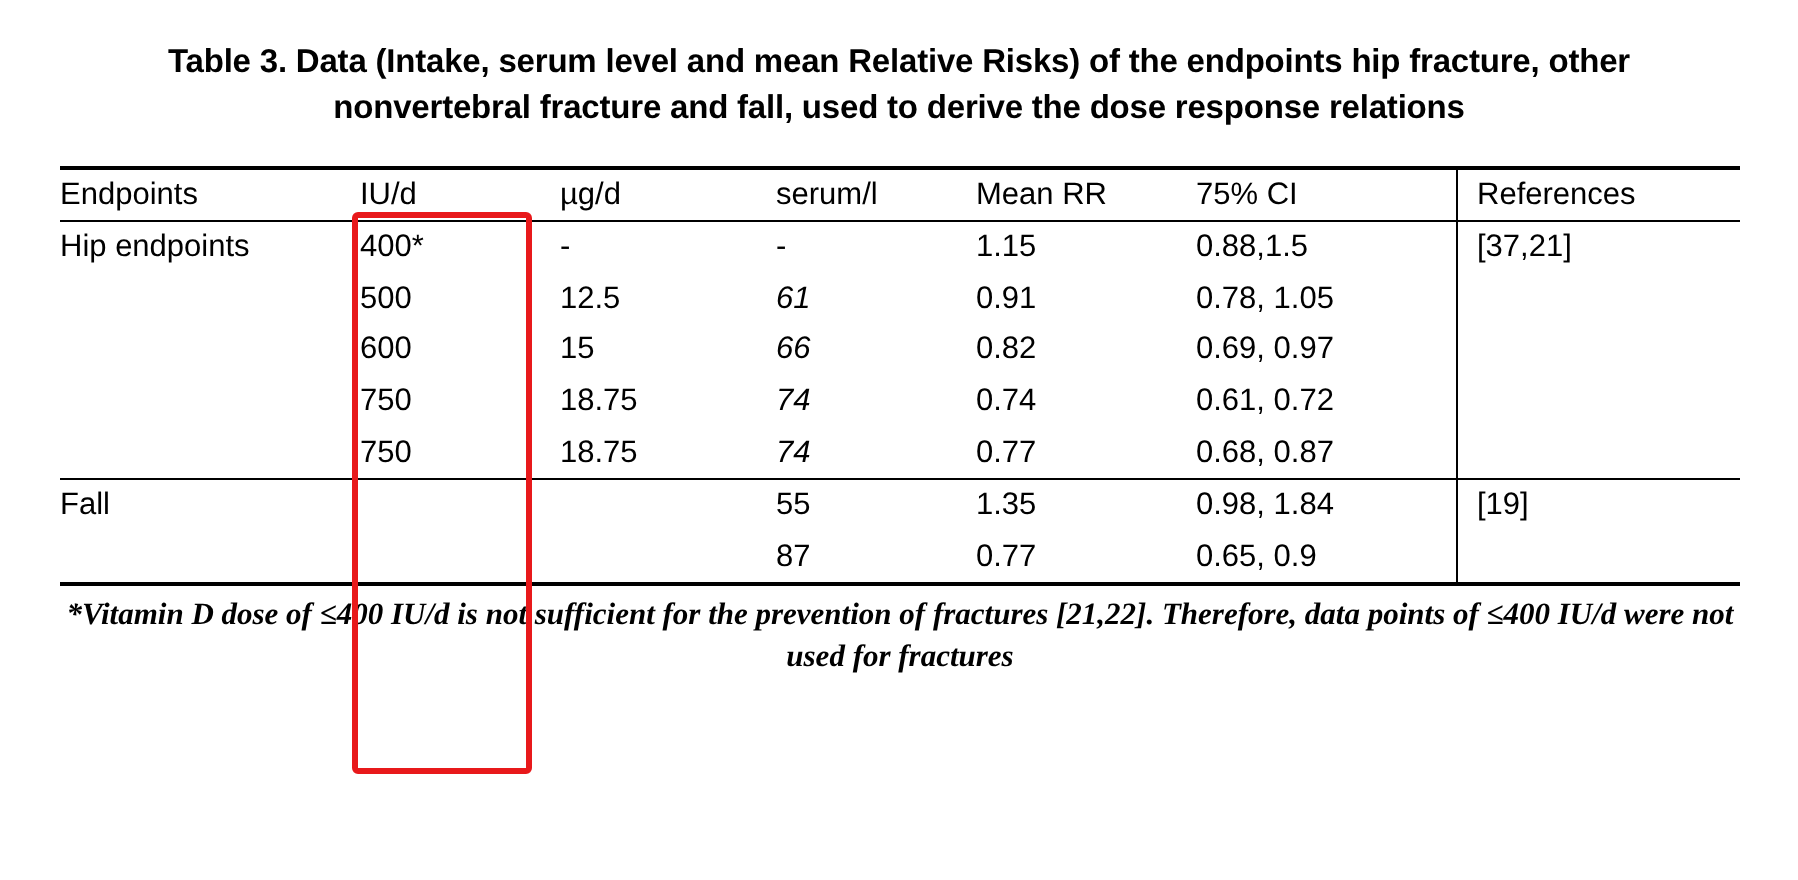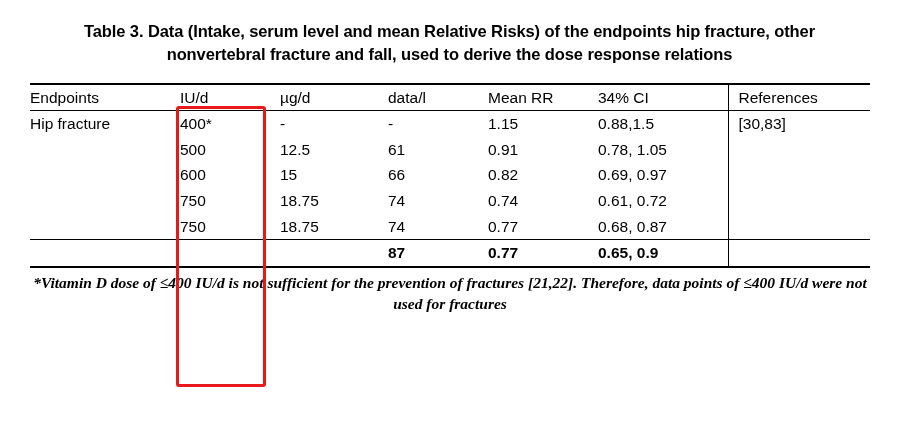--- a/index.html
+++ b/index.html
@@ -59,23 +59,23 @@
     border-top: 2.5px solid #000;
     border-bottom: 1.5px solid #000;
     padding-top: 2px;
     padding-bottom: 2px;
   }
   .endpoint-cell { padding-right: 6px; }
   .refs-col { border-left: 1.2px solid #000; padding-left: 10px !important; }
   thead th.refs-col { padding-left: 10px !important; }
 
   tr.group-end td { border-bottom: 1.2px solid #000; }
-  tr.last-row td { border-bottom: 2.5px solid #000; font-weight: bold; }
+  tr.last-row td { border-bottom: 2.5px solid #000; }
 
-  .italic { }
+  .italic { font-style: italic; }
 
   .footnote {
     font-family: "Liberation Serif", serif;
     font-style: italic;
     font-weight: bold;
     font-size: 15.5px;
     text-align: center;
     width: 840px;
     margin: 5px auto 0 auto;
     line-height: 1.35;
@@ -104,35 +104,35 @@
         <col class="c3">
         <col class="c4">
         <col class="c5">
         <col class="c6">
     </colgroup>
     <thead>
       <tr>
         <th>Endpoints</th>
         <th>IU/d</th>
         <th>µg/d</th>
-        <th>data/l</th>
+        <th>serum/l</th>
         <th>Mean RR</th>
-        <th>34% CI</th>
+        <th>75% CI</th>
         <th class="refs-col">References</th>
       </tr>
     </thead>
     <tbody>
       <tr>
-        <td class="endpoint-cell">Hip fracture</td>
+        <td class="endpoint-cell">Hip endpoints</td>
         <td>400*</td>
         <td>-</td>
         <td>-</td>
         <td>1.15</td>
         <td>0.88,1.5</td>
-        <td class="refs-col">[30,83]</td>
+        <td class="refs-col">[37,21]</td>
       </tr>
       <tr>
         <td class="endpoint-cell"></td>
         <td>500</td>
         <td>12.5</td>
         <td class="italic">61</td>
         <td>0.91</td>
         <td>0.78, 1.05</td>
         <td class="refs-col"></td>
       </tr>
@@ -156,20 +156,29 @@
       </tr>
       <tr class="group-end">
         <td class="endpoint-cell"></td>
         <td>750</td>
         <td>18.75</td>
         <td class="italic">74</td>
         <td>0.77</td>
         <td>0.68, 0.87</td>
         <td class="refs-col"></td>
       </tr>
+      <tr>
+        <td class="endpoint-cell">Fall</td>
+        <td></td>
+        <td></td>
+        <td>55</td>
+        <td>1.35</td>
+        <td>0.98, 1.84</td>
+        <td class="refs-col">[19]</td>
+      </tr>
       <tr class="last-row">
         <td class="endpoint-cell"></td>
         <td></td>
         <td></td>
         <td>87</td>
         <td>0.77</td>
         <td>0.65, 0.9</td>
         <td class="refs-col"></td>
       </tr>
     </tbody>

